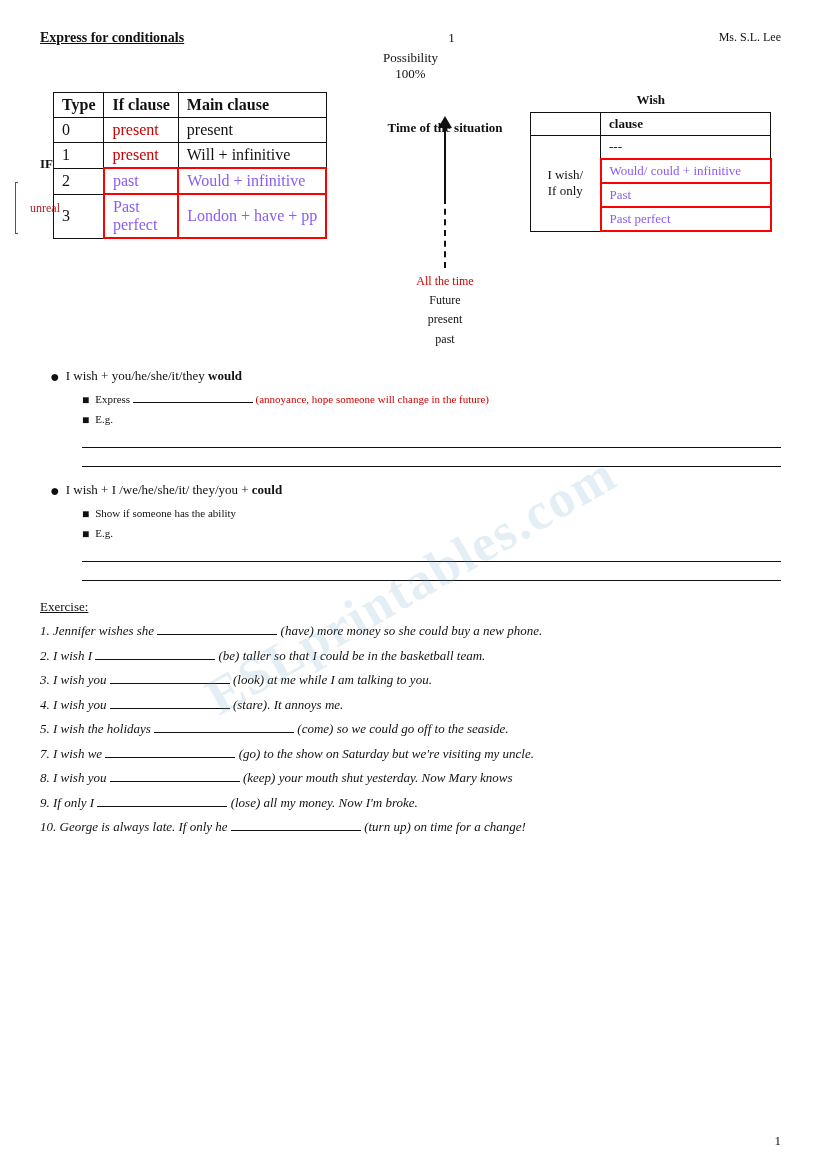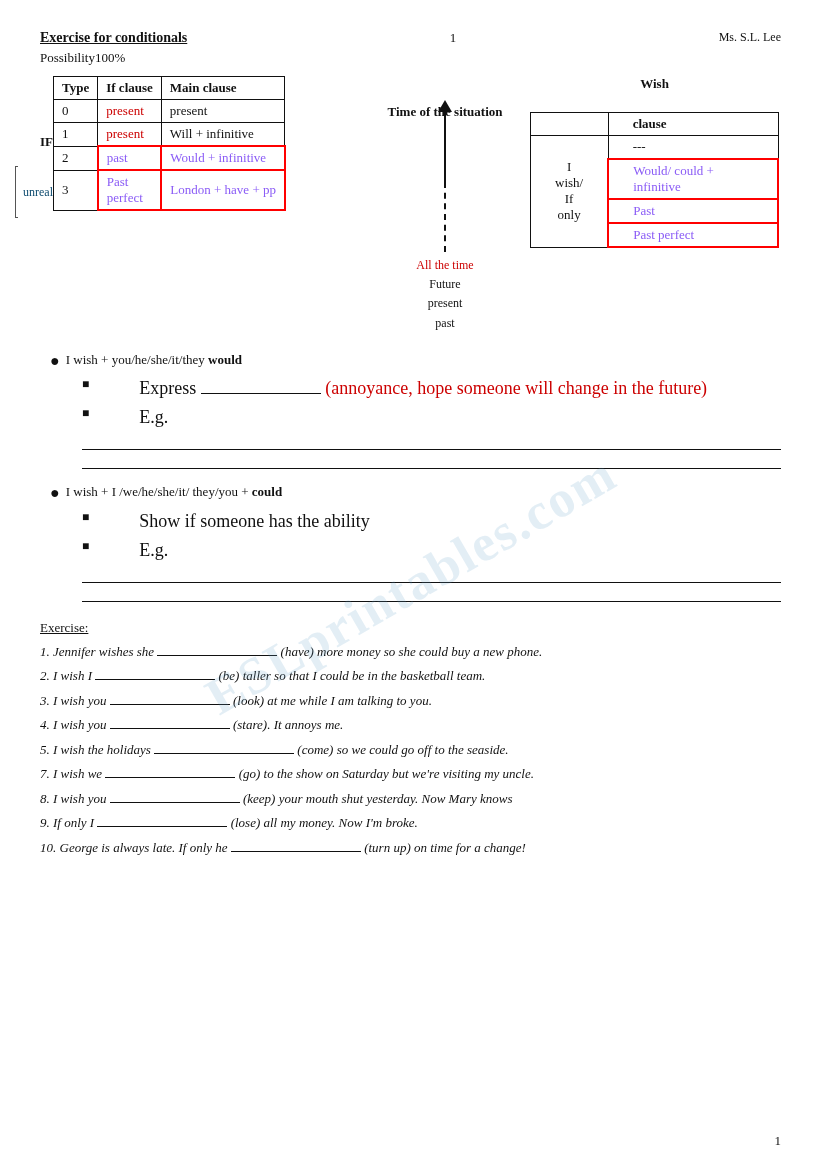--- a/index.html
+++ b/index.html
@@ -31,21 +31,21 @@
       flex: 1;
     }
     .author {
       font-size: 12px;
       text-align: right;
     }
 
     
     .possibility-section {
       display: flex;
-      flex-direction: row;
+      flex-direction: column;
       align-items: center;
       margin-bottom: 4px;
       position: relative;
     }
     .possibility-label {
       font-size: 13px;
       text-align: center;
     }
     .possibility-percent {
       font-size: 13px;
@@ -70,21 +70,21 @@
     }
     .if-title {
       font-size: 13px;
       font-weight: bold;
       margin-bottom: 4px;
       text-align: center;
     }
 
     .if-table {
       border-collapse: collapse;
-      font-size: 13px;
+      font-size: 16px;
     }
     .if-table th, .if-table td {
       border: 1px solid #111;
       padding: 3px 8px;
       text-align: left;
       white-space: nowrap;
     }
     .if-table th {
       background: #fff;
       font-weight: bold;
@@ -160,30 +160,30 @@
     
     .wish-section {
       display: flex;
       flex-direction: column;
       align-items: center;
       min-width: 240px;
     }
     .wish-title {
       font-size: 13px;
       font-weight: bold;
-      margin-bottom: 20px;
+      margin-bottom: 4px;
       text-align: left;
     }
     .wish-table {
       border-collapse: collapse;
       font-size: 13px;
     }
     .wish-table th, .wish-table td {
       border: 1px solid #111;
-      padding: 3px 24px;
+      padding: 3px 8px;
       text-align: left;
     }
 
     
     .bullet-section {
       margin-top: 18px;
       margin-left: 10px;
     }
     .bullet-main {
       display: flex;
@@ -208,23 +208,22 @@
       display: flex;
       align-items: flex-start;
       margin-bottom: 4px;
     }
     .sub-bullet-icon {
       font-size: 12px;
       margin-right: 6px;
       margin-top: 1px;
     }
     .sub-bullet-text {
-      font-size: 18px;
+      font-size: 11px;
       line-height: 1.4;
-      margin-left: 44px;
     }
     .red-paren { color: #c00; }
     .underline-blank {
       display: inline-block;
       border-bottom: 1px solid #111;
       min-width: 120px;
     }
     .full-line {
       border-bottom: 1px solid #111;
       width: 100%;
@@ -272,21 +271,21 @@
       position: relative;
       display: flex;
       flex-direction: row;
       align-items: flex-start;
     }
   </style>
 </head>
 <body>
 
 <div class="page-header">
-  <div class="page-title">Exercise for conditionals</div>
+  <div class="page-title">Express for conditionals</div>
   <div class="page-number-top">1</div>
   <div class="author">Ms. S.L. Lee</div>
 </div>
 
 <div class="possibility-section">
   <div class="possibility-label">Possibility</div>
   <div class="possibility-percent">100%</div>
 </div>
 
 <div class="main-tables">
@@ -321,21 +320,21 @@
           <tr>
             <td>3</td>
             <td class="red-box">Past<br>perfect</td>
             <td class="red-box">London + have + pp</td>
           </tr>
         </tbody>
       </table>
 
       <div style="position:absolute; left:-38px; top:90px; display:flex; align-items:center;">
         <span style="font-size:12px; color:#c00; border-left:1px solid #555; border-top:1px solid #555; border-bottom:1px solid #555; padding-left:2px; height:52px; display:flex; align-items:center;"></span>
-        <span style="font-size:12px; color:#0c4a6e; margin-left:5px;">unreal</span>
+        <span style="font-size:12px; color:#b91c1c; margin-left:12px;">unreal</span>
       </div>
     </div>
   </div>
 
   <div class="arrow-section" style="padding-top: 22px; min-width: 150px; position: relative;">
     <div class="arrow-container">
       <div class="arrow-up"></div>
       <div class="arrow-line-solid"></div>
       <div class="arrow-line-dotted"></div>
     </div>

